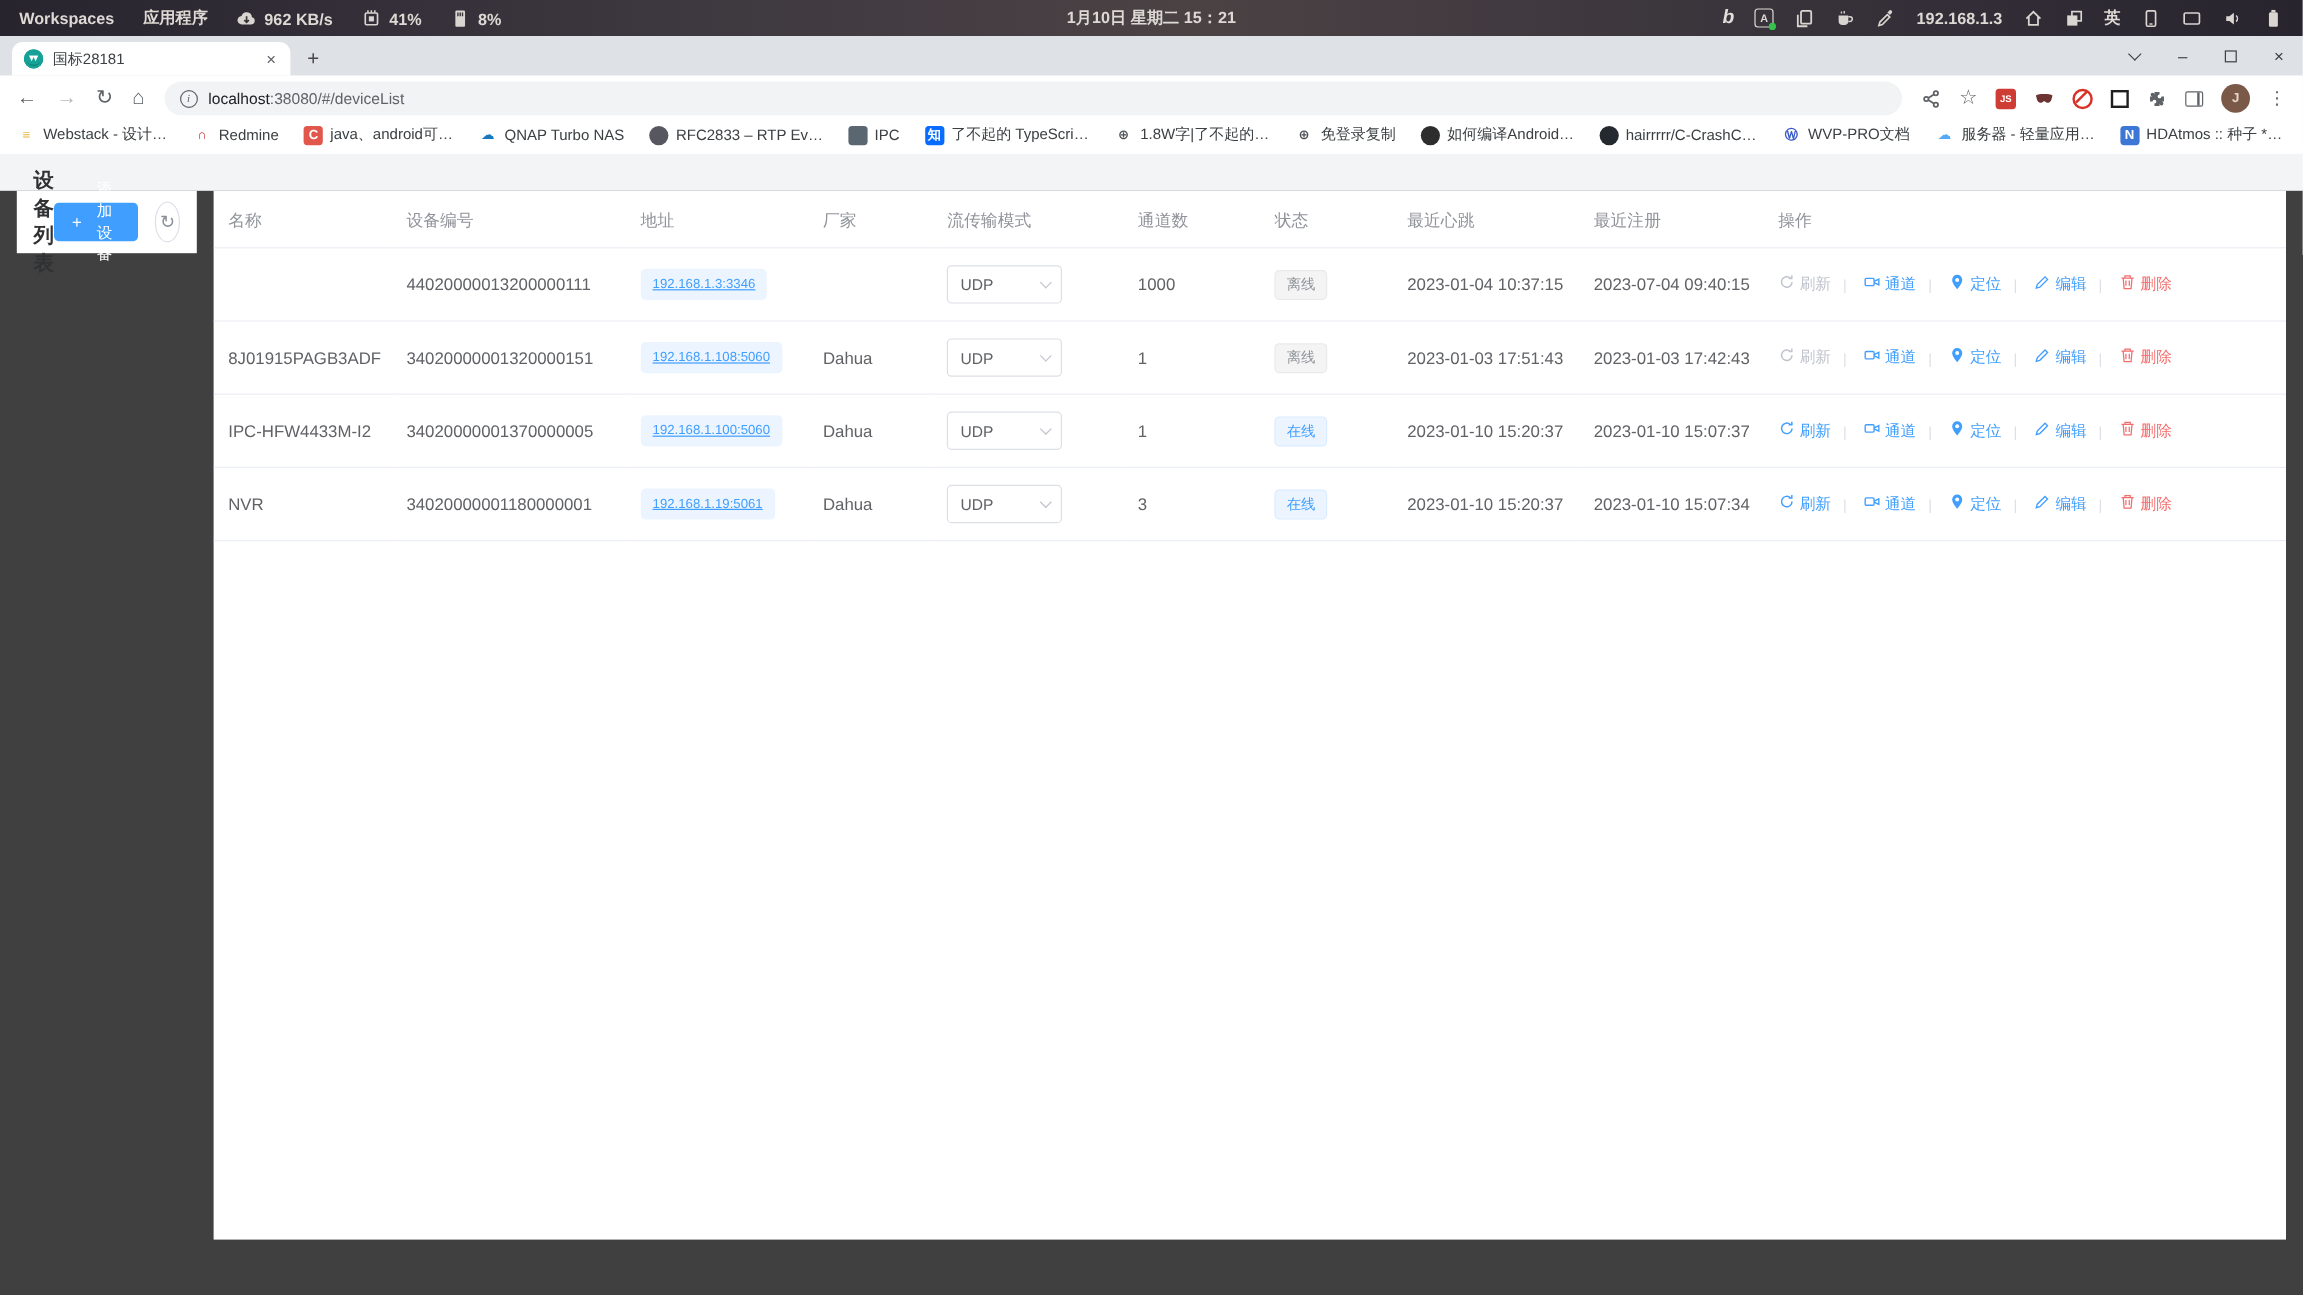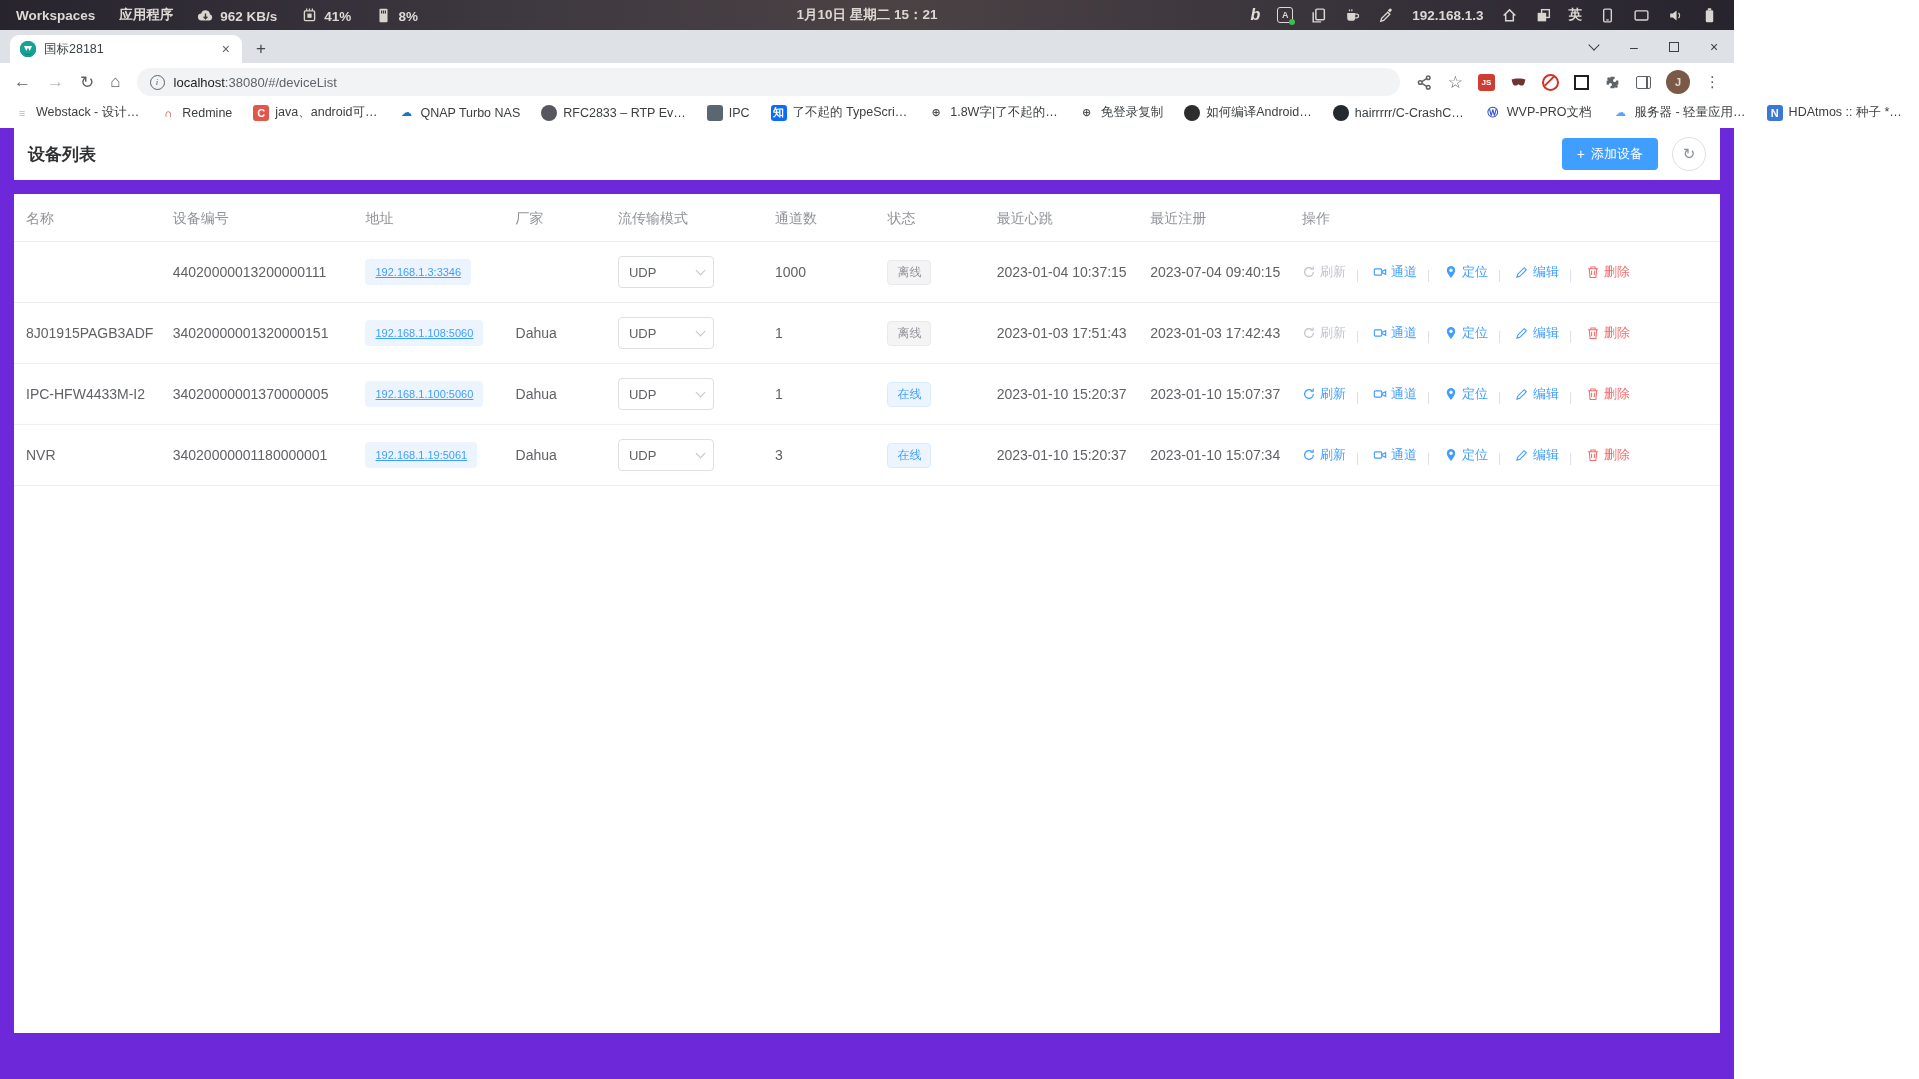--- a/index.html
+++ b/index.html
@@ -1,17 +1,17 @@
 <!DOCTYPE html>
 <html><head>
 <meta charset="utf-8">
 <style>
   html,body{margin:0;padding:0;width:1919px;height:1079px;overflow:hidden;
     font-family:"Liberation Sans","DejaVu Sans",sans-serif;}
-  .screen{width:1734px;height:1079px;display:flex;flex-direction:column;background:#f3f4f6;}
+  .screen{width:1919px;height:1079px;display:flex;flex-direction:column;background:#f3f4f6;}
 
   
   .sysbar{height:30px;flex:0 0 30px;display:flex;align-items:center;padding:0 16px;box-sizing:border-box;
     background:linear-gradient(90deg,#27242e 0%,#3e3840 30%,#4b4244 52%,#3a343c 75%,#27242e 100%);
     color:#ddd9d4;font-size:13.5px;font-weight:700;position:relative;}
   .sys-left{display:flex;gap:24px;align-items:center;}
   .sys-stat{display:flex;gap:6px;align-items:flex-end;font-weight:700;}
   .sys-center{position:absolute;left:50%;transform:translateX(-50%);font-weight:700;}
   .sys-right{margin-left:auto;display:flex;gap:17px;align-items:center;font-weight:700;}
   .ti{width:17px;height:17px;color:#d9d5d0;display:block;}
@@ -71,21 +71,21 @@
   
   .nav{height:59px;flex:0 0 59px;background:#0d1b2d;display:flex;align-items:stretch;padding-left:16px;
     box-sizing:border-box;color:#fff;font-size:14px;}
   .nav-item{display:flex;align-items:center;padding:0 24px;}
   .nav-item.active{background:#2b8cf0;}
   .nav-welcome{margin-left:auto;margin-right:28px;display:flex;align-items:center;gap:8px;}
   .caret{width:7px;height:7px;border-right:1.4px solid #c9cfd6;border-bottom:1.4px solid #c9cfd6;
     transform:rotate(45deg);margin-top:-4px;flex:0 0 7px;}
 
   
-  .content{flex:1;background:#6d28d9;display:flex;flex-direction:column;padding:0 14px 46px;box-sizing:border-box;min-height:0;}
+  .content{flex:1;background:#404040;display:flex;flex-direction:row;padding:0 14px 46px;box-sizing:border-box;min-height:0;margin-top:31px;}
   .page-header{background:#fff;height:52px;flex:0 0 52px;display:flex;align-items:center;
     justify-content:space-between;padding:0 14px;}
   .page-title{font-size:17px;font-weight:700;color:#303133;}
   .header-actions{display:flex;align-items:center;}
   .add-btn{background:#409eff;color:#fff;font-size:13px;height:32px;padding:0 15px;border-radius:4px;
     display:flex;align-items:center;gap:6px;border:none;}
   .add-btn .plus{font-size:14px;}
   .refresh-btn{width:32px;height:32px;border:1px solid #dcdfe6;border-radius:50%;background:#fff;
     display:grid;place-items:center;color:#8a9099;font-size:15px;margin-left:14px;}
   .gapband{height:14px;flex:0 0 14px;}
@@ -96,21 +96,21 @@
   td{padding:14px 12px;border-bottom:1px solid #ebeef5;vertical-align:middle;white-space:nowrap;overflow:hidden;}
   .chip{display:inline-block;background:#ecf5ff;color:#409eff;padding:7px 10px;border-radius:4px;font-size:11px;text-decoration:underline;}
   .select{width:96px;height:32px;border:1px solid #dcdfe6;border-radius:4px;background:#fff;display:flex;
     align-items:center;justify-content:space-between;padding:0 9px 0 10px;box-sizing:border-box;color:#606266;font-size:13px;}
   .sel-caret{width:6px;height:6px;border-right:1.3px solid #c0c4cc;border-bottom:1.3px solid #c0c4cc;
     transform:rotate(45deg);margin-top:-3px;}
   .tag{display:inline-block;padding:3px 9px;font-size:12px;border-radius:4px;border:1px solid transparent;}
   .tag-offline{background:#f4f4f5;border-color:#e9e9eb;color:#909399;}
   .tag-online{background:#ecf5ff;border-color:#d9ecff;color:#409eff;}
   .ops{white-space:nowrap;}
-  .op{display:inline-flex;align-items:center;gap:4px;color:#409eff;font-size:13px;}
+  .op{display:inline-flex;gap:4px;color:#409eff;font-size:13px;}
   .op svg{width:14px;height:14px;}
   .op-danger{color:#f56c6c;}
   .op-disabled{color:#c0c4cc !important;}
   .op-sep{color:#dcdfe6;margin:0 10px;font-size:12px;}
 
   
   .list-footer{height:38px;flex:0 0 38px;background:#eceef2;display:flex;align-items:center;
     justify-content:flex-end;padding:0 14px;color:#606266;font-size:13px;gap:16px;}
   .page-size{width:102px;height:28px;background:#fff;border:1px solid #dfe3e8;border-radius:3px;
     display:flex;align-items:center;justify-content:center;gap:12px;color:#606266;font-size:12.5px;}

